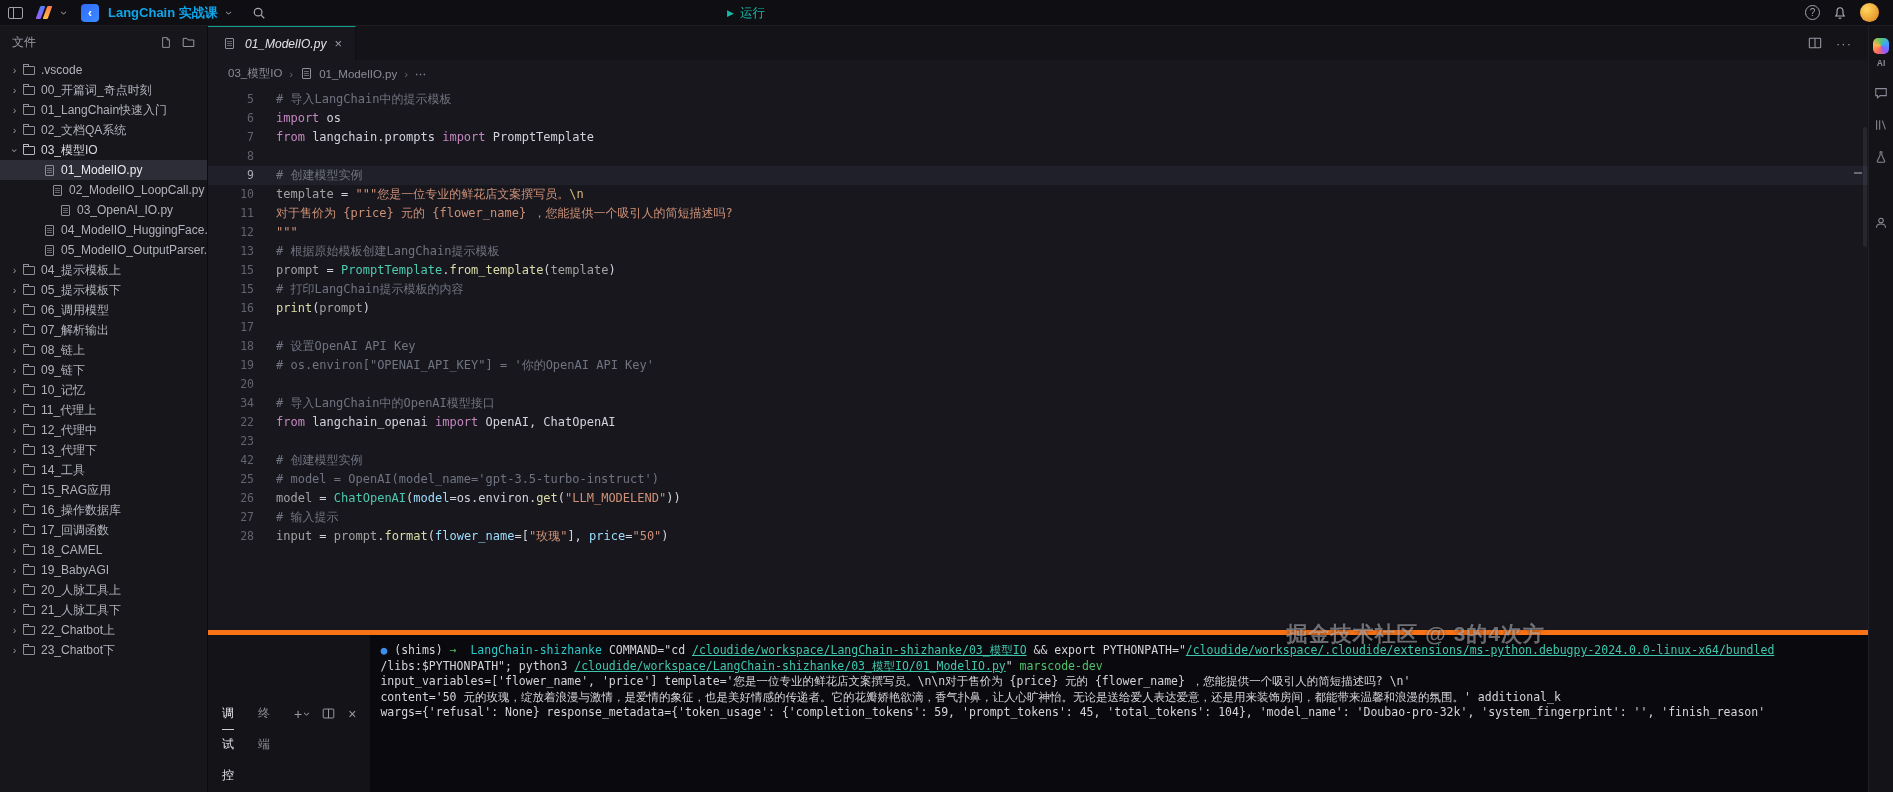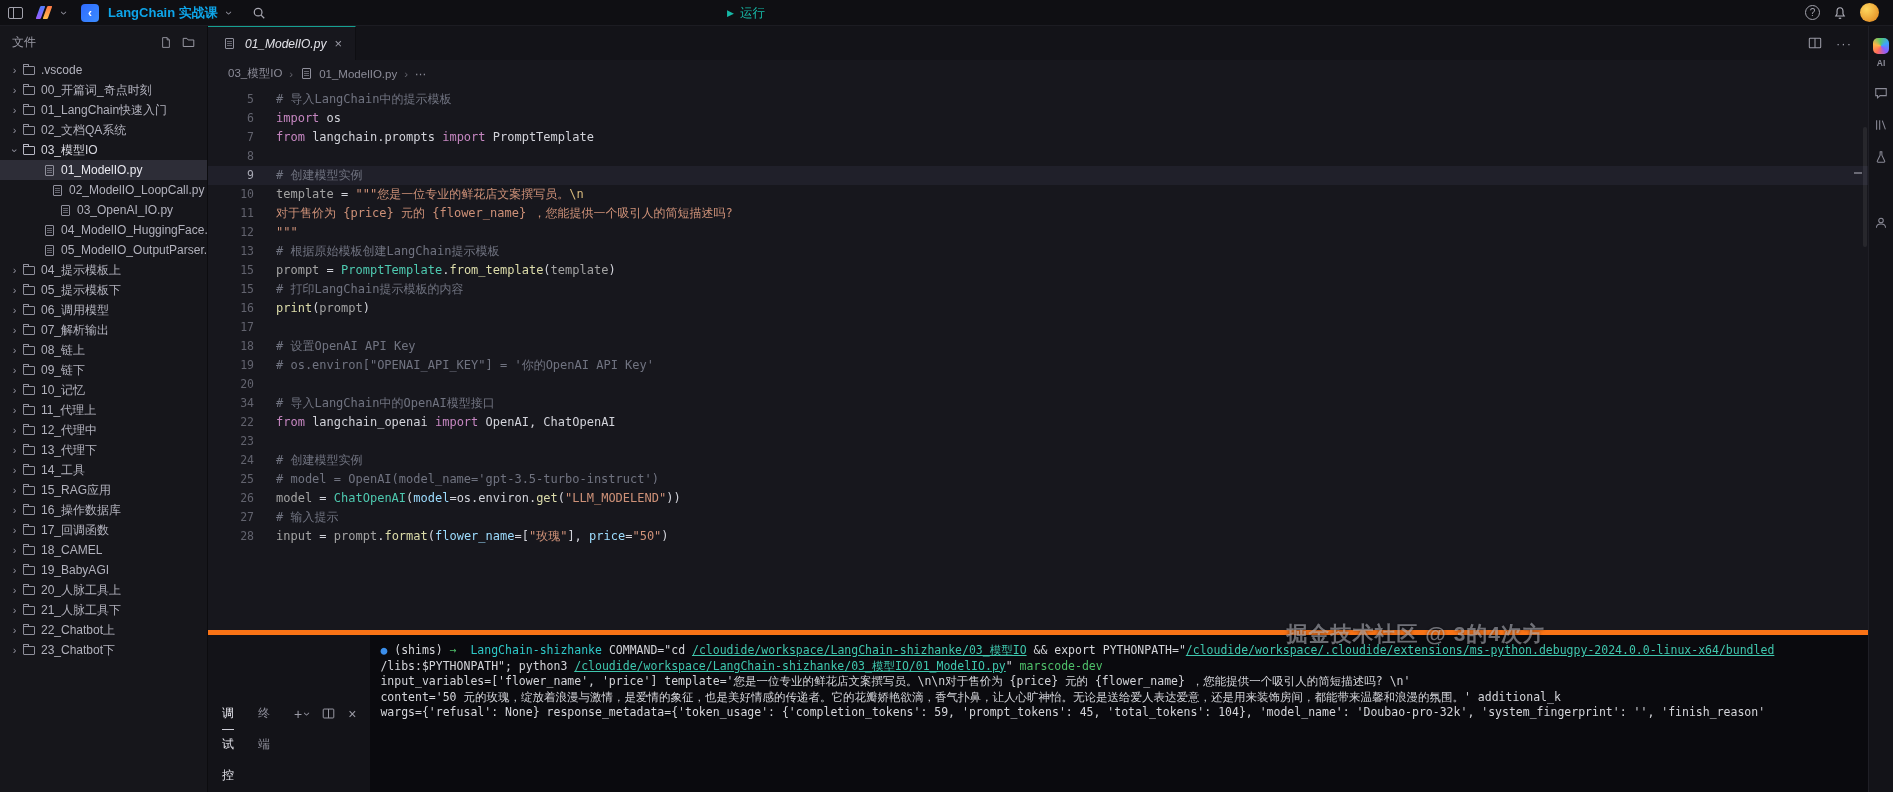--- a/index.html
+++ b/index.html
@@ -429,21 +429,21 @@
           <div class="code-line"><span class="gutter">15</span><span class="ltext"><span class="tk-var">prompt</span><span class="tk-pl"> = </span><span class="tk-cls">PromptTemplate</span><span class="tk-pl">.</span><span class="tk-fn">from_template</span><span class="tk-pl">(</span><span class="tk-var">template</span><span class="tk-pl">)</span></span></div>
           <div class="code-line"><span class="gutter">15</span><span class="ltext"><span class="tk-com"># 打印LangChain提示模板的内容</span></span></div>
           <div class="code-line"><span class="gutter">16</span><span class="ltext"><span class="tk-fn">print</span><span class="tk-pl">(</span><span class="tk-var">prompt</span><span class="tk-pl">)</span></span></div>
           <div class="code-line"><span class="gutter">17</span><span class="ltext"></span></div>
           <div class="code-line"><span class="gutter">18</span><span class="ltext"><span class="tk-com"># 设置OpenAI API Key</span></span></div>
           <div class="code-line"><span class="gutter">19</span><span class="ltext"><span class="tk-com"># os.environ["OPENAI_API_KEY"] = '你的OpenAI API Key'</span></span></div>
           <div class="code-line"><span class="gutter">20</span><span class="ltext"></span></div>
           <div class="code-line"><span class="gutter">34</span><span class="ltext"><span class="tk-com"># 导入LangChain中的OpenAI模型接口</span></span></div>
           <div class="code-line"><span class="gutter">22</span><span class="ltext"><span class="tk-kw">from</span><span class="tk-pl"> langchain_openai </span><span class="tk-kw">import</span><span class="tk-pl"> OpenAI, ChatOpenAI</span></span></div>
           <div class="code-line"><span class="gutter">23</span><span class="ltext"></span></div>
-          <div class="code-line"><span class="gutter">24</span><span class="ltext"><span class="tk-com"># 创建模型实例</span></span></div>
+          <div class="code-line"><span class="gutter">42</span><span class="ltext"><span class="tk-com"># 创建模型实例</span></span></div>
           <div class="code-line"><span class="gutter">25</span><span class="ltext"><span class="tk-com"># model = OpenAI(model_name='gpt-3.5-turbo-instruct')</span></span></div>
           <div class="code-line"><span class="gutter">26</span><span class="ltext"><span class="tk-var">model</span><span class="tk-pl"> = </span><span class="tk-cls">ChatOpenAI</span><span class="tk-pl">(</span><span class="tk-param">model</span><span class="tk-pl">=os.environ.</span><span class="tk-fn">get</span><span class="tk-pl">(</span><span class="tk-str">"LLM_MODELEND"</span><span class="tk-pl">))</span></span></div>
           <div class="code-line"><span class="gutter">27</span><span class="ltext"><span class="tk-com"># 输入提示</span></span></div>
           <div class="code-line"><span class="gutter">28</span><span class="ltext"><span class="tk-var">input</span><span class="tk-pl"> = </span><span class="tk-var">prompt</span><span class="tk-pl">.</span><span class="tk-fn">format</span><span class="tk-pl">(</span><span class="tk-param">flower_name</span><span class="tk-pl">=[</span><span class="tk-str">"玫瑰"</span><span class="tk-pl">], </span><span class="tk-param">price</span><span class="tk-pl">=</span><span class="tk-str">"50"</span><span class="tk-pl">)</span></span></div>
         </div>
 
       <section class="panel">
         <div class="panel-head">
           <span id="panel-tabs" style="display:flex;gap:24px">
               <span class="ptab active">调试控制台</span>

